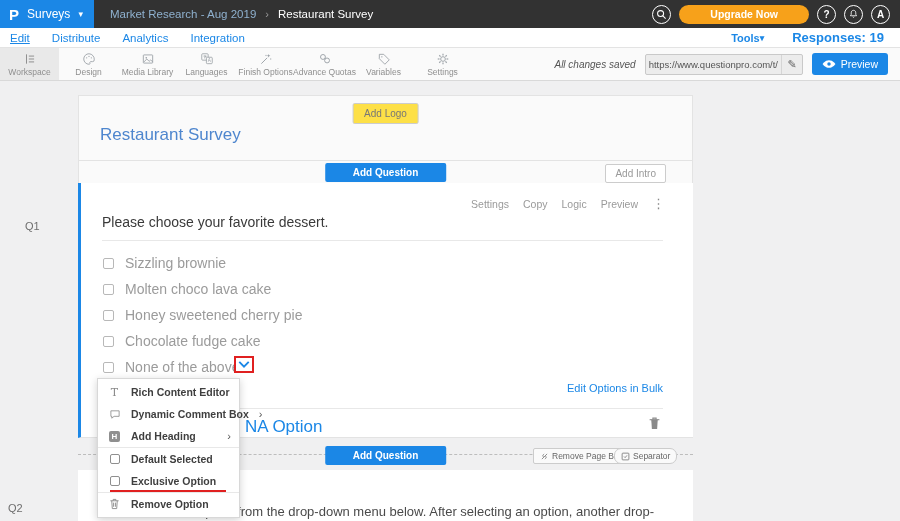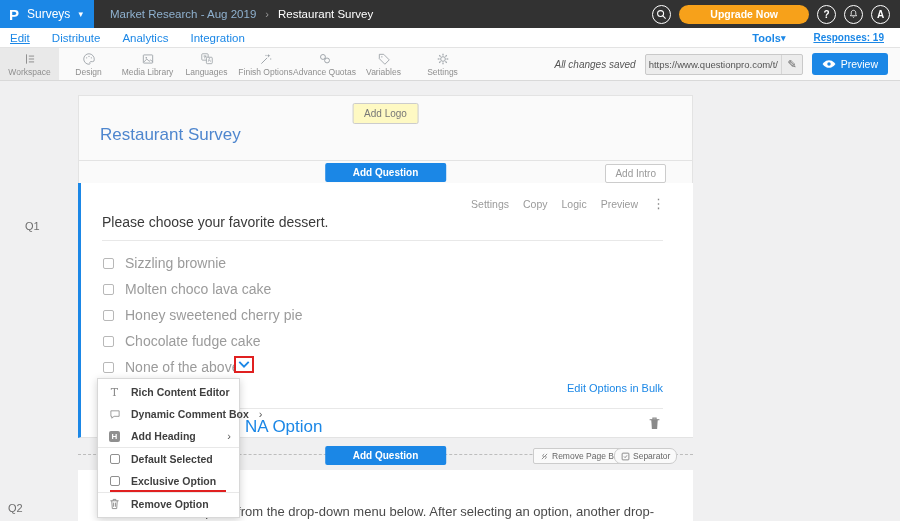--- a/index.html
+++ b/index.html
@@ -22,21 +22,21 @@
   .upgrade-btn { background:#F7A11A; color:#fff; border:none; border-radius:10px; height:19px; padding:0 31px; font-size:10.5px; font-weight:bold; font-family:inherit; cursor:pointer; }
 
   
   .nav-row { position:absolute; left:0; top:28px; width:900px; height:20px; background:#fff; border-bottom:1px solid #e3e3e3; display:flex; align-items:center; z-index:29; }
   .nav-link { font-size:11.5px; color:#1B87E6; margin-left:22px; cursor:pointer; }
   .nav-link:first-child { margin-left:10px; }
   .nav-link.active { text-decoration:underline; }
   .nav-right { margin-left:auto; display:flex; align-items:center; gap:28px; padding-right:16px; }
   .tools-link { font-size:11px; color:#1B87E6; font-weight:bold; cursor:pointer; display:flex; align-items:center; }
   .tools-link .caret { color:#1B87E6; }
-  .responses { font-size:10px; color:#1B87E6; font-weight:bold;text-decoration:underline; }
+  .responses { font-size:13px; color:#1B87E6; font-weight:bold; }
 
   
   .toolbar { position:absolute; left:0; top:48px; width:900px; height:33px; background:#fafafa; border-bottom:1px solid #d9d9d9; display:flex; z-index:28; }
   .tool-tile { width:59px; height:32px; display:flex; flex-direction:column; align-items:center; justify-content:center; gap:1px; color:#9aa0a6; cursor:pointer; }
   .tool-tile.selected { background:#e9e9e9; }
   .tool-tile .tl { font-size:8.5px; color:#8f8f8f; white-space:nowrap; }
   .tool-tile svg { display:block; }
   .toolbar-right { margin-left:auto; display:flex; align-items:center; gap:9px; padding-right:12px; }
   .saved-text { font-style:italic; font-size:10px; color:#555; }
   .url-box { width:158px; height:21px; background:#ececec; border:1px solid #c9c9c9; border-radius:2px; display:flex; align-items:center; overflow:hidden; }
@@ -44,21 +44,21 @@
   .pencil { font-size:11px; color:#666; padding:0 5px; cursor:pointer; border-left:1px solid #d5d5d5; height:100%; display:flex; align-items:center; }
   .preview-btn { background:#1B87E6; color:#fff; border:none; border-radius:3px; height:22px; padding:0 10px; font-size:10.5px; font-family:inherit; display:flex; align-items:center; gap:5px; cursor:pointer; }
 
   
   .q-id { position:absolute; font-size:11px; color:#6e6e6e; z-index:3; }
   #q1-id { left:25px; top:220px; }
   #q2-id { left:8px; top:502px; }
 
   
   .card-head { position:absolute; left:78px; top:95px; width:615px; height:65px; background:#fafafa; border:1px solid #e3e3e3; border-bottom:none; z-index:2; }
-  .add-logo-btn { position:absolute; left:50%; transform:translateX(-50%); top:7px; background:#fef9c3; border:1px solid #ccc; border-radius:2px; padding:4px 11px; font-size:10px; color:#777; font-family:inherit; cursor:pointer; }
+  .add-logo-btn { position:absolute; left:50%; transform:translateX(-50%); top:7px; background:#fde047; border:1px solid #ccc; border-radius:2px; padding:4px 11px; font-size:10px; color:#777; font-family:inherit; cursor:pointer; }
   .survey-title { position:absolute; left:21px; top:29px; font-size:17px; color:#4E86CE; cursor:text; }
 
   .add-row { position:absolute; left:78px; top:160px; width:615px; height:23px; background:#fafafa; border:1px solid #e3e3e3; border-bottom:none; z-index:2; }
   .btn-blue { background:#1B87E6; color:#fff; border:none; border-radius:2px; padding:4px 28px; font-size:10px; font-weight:bold; font-family:inherit; cursor:pointer; }
   .add-q-top { position:absolute; left:50%; transform:translateX(-50%); top:2px; }
   .add-intro-btn { position:absolute; right:26px; top:3px; background:#fff; border:1px solid #ccc; border-radius:2px; padding:3px 9px; font-size:10px; color:#999; font-family:inherit; cursor:pointer; }
 
   .q1-block { position:absolute; left:78px; top:183px; width:615px; height:255px; background:#fff; border-left:3px solid #1B87E6; border-bottom:1px solid #e3e3e3; z-index:2; }
   .q1-actions { position:absolute; right:28px; top:13px; display:flex; align-items:center; gap:14px; }
   .q1-actions .act { font-size:10.5px; color:#9a9a9a; cursor:pointer; }

